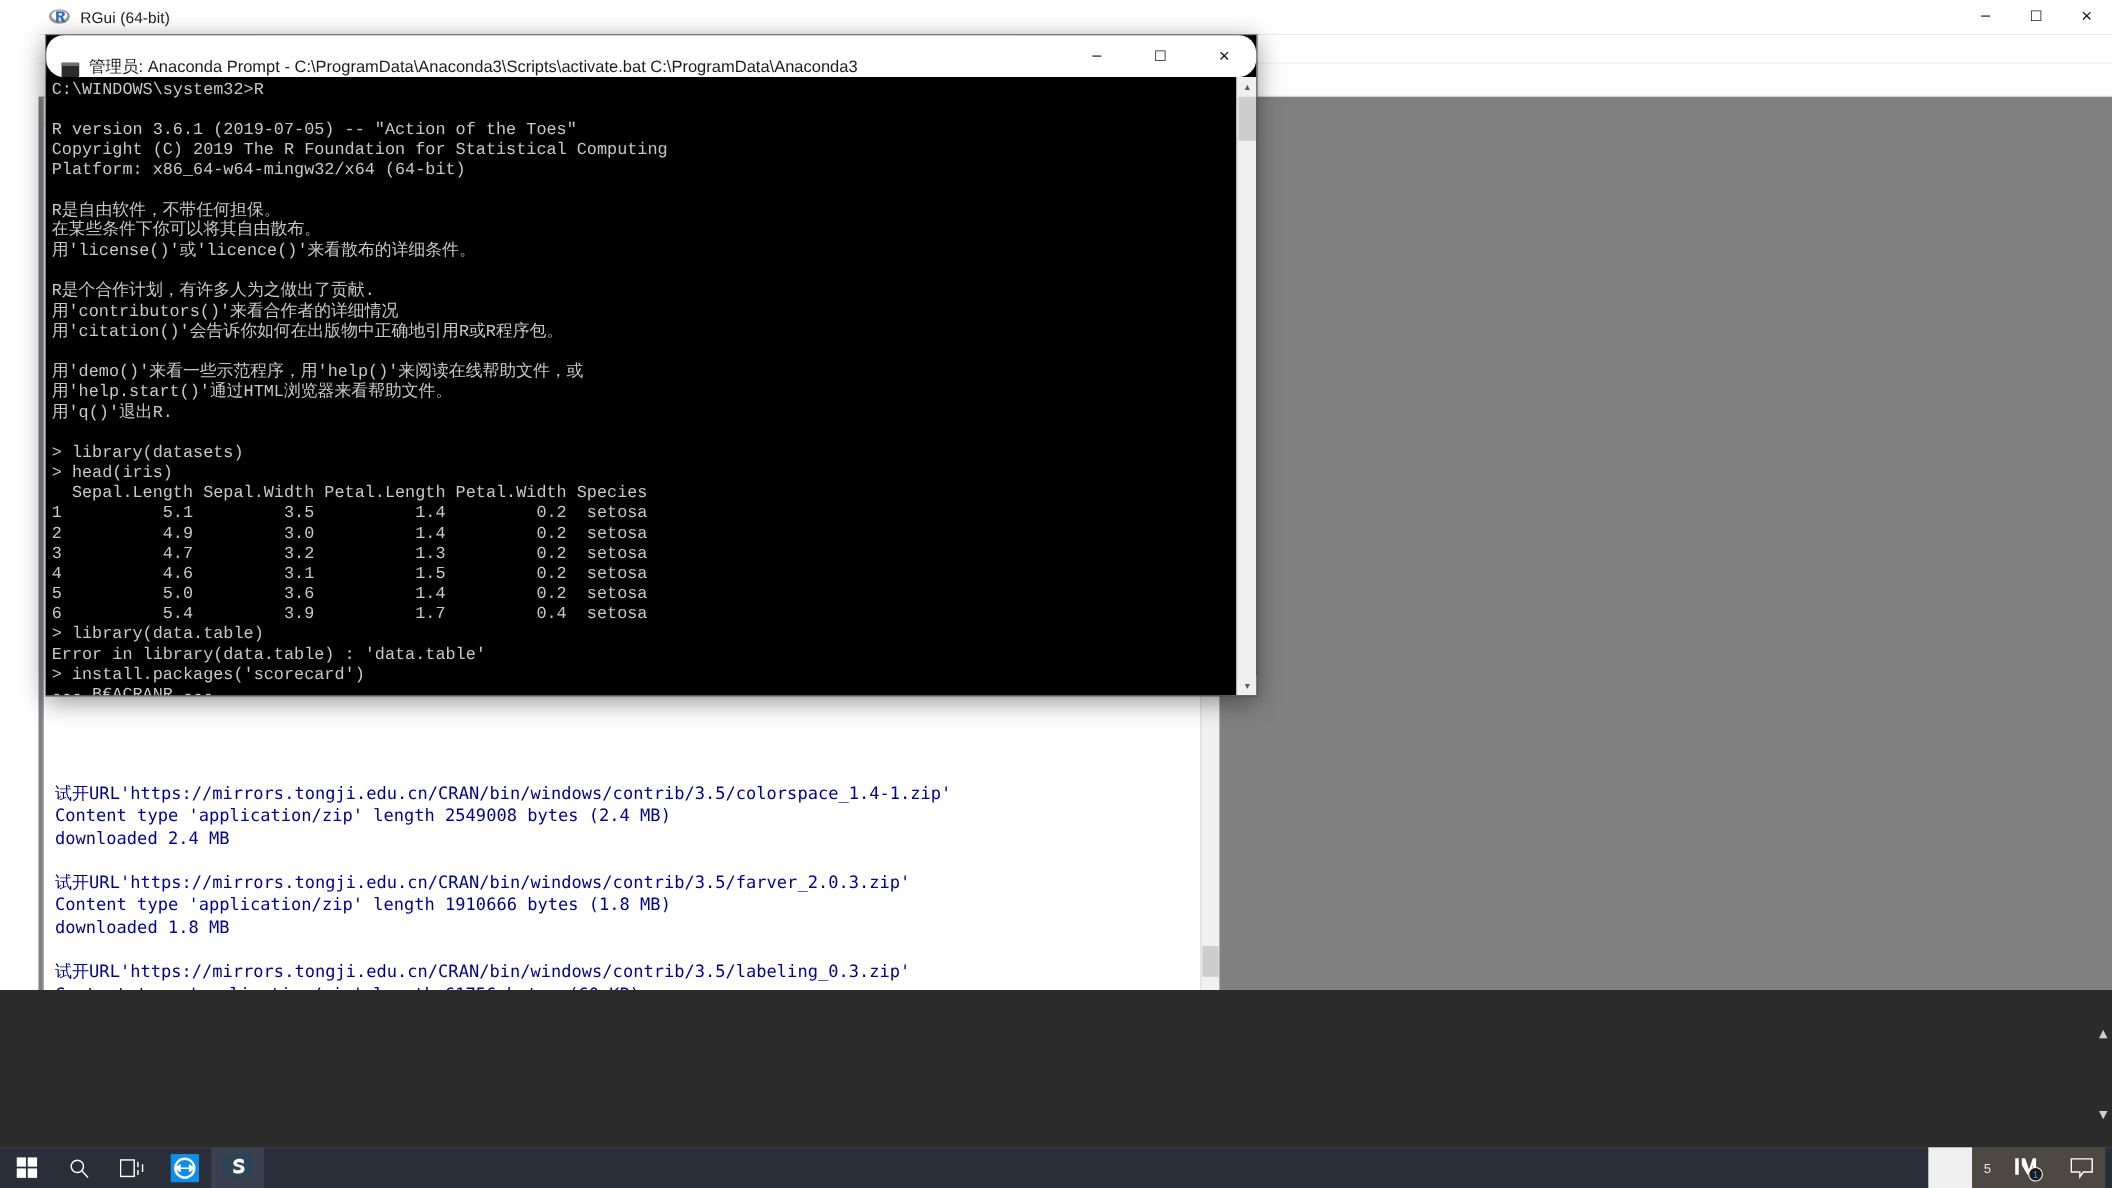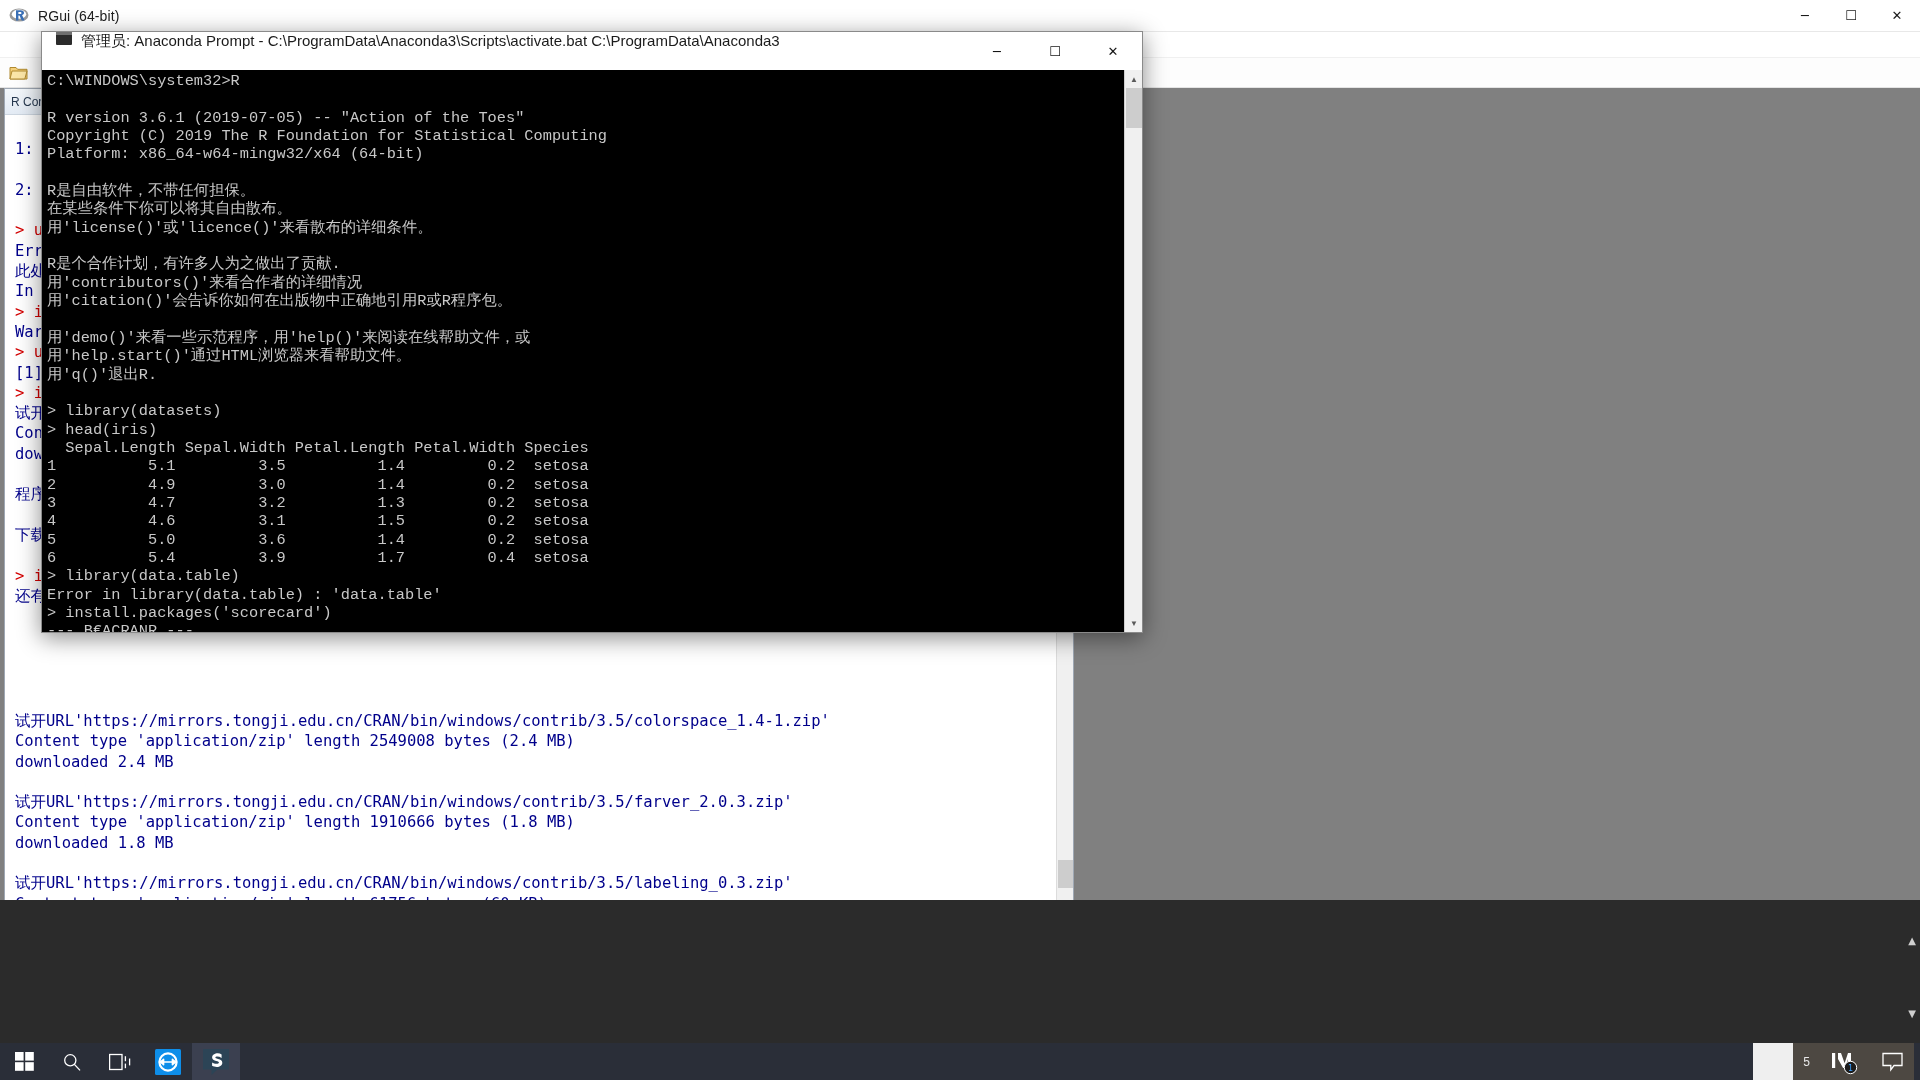--- a/index.html
+++ b/index.html
@@ -8,21 +8,21 @@
     overflow: hidden;
     font-family: "Liberation Sans", sans-serif;
     background: #2d2d2d;
   }
   #root { position: relative; width: 1920px; height: 1080px; background: #2b2b2b; }
 
   
   .rgui-window {
     position: absolute; left: 0; top: 0; width: 1920px; height: 1043px;
     background: #ffffff;
-    display: flex; flex-direction: column;
+    display: flex; flex-direction: column; padding-left: 35px;
   }
   .rgui-titlebar {
     height: 32px; background: #ffffff; display: flex; align-items: center;
     border-bottom: 1px solid #e8e8e8;
   }
   .rgui-titlebar .ricon {
     width: 22px; height: 22px; margin-left: 8px; margin-right: 8px;
     display: flex; align-items: center; justify-content: center;
   }
   .rgui-titlebar .rtitle {
@@ -111,22 +111,23 @@
 
   
   .cmd-window {
     position: absolute; left: 41px; top: 31px; width: 1102px; height: 602px;
     background: #000000;
     border: 1px solid #8a8a8a;
     box-shadow: 0 5px 22px rgba(0,0,0,0.45);
     display: flex; flex-direction: column;
   }
   .cmd-titlebar {
-    height: 38px; background: #ffffff; display: flex; align-items: flex-start;
+    height: 38px; background: #ffffff; display: flex; align-items: flex-end;
     flex: 0 0 38px;
+    border-radius: 16px;
   }
   .cmd-titlebar .cmdicon {
     width: 16px; height: 13px; margin-left: 14px; margin-right: 9px;
     background: #2b2b2b; border-radius: 1px; position: relative; flex: none;
   }
   .cmd-titlebar .cmdicon:after {
     content: ""; position: absolute; left: 0; top: 0; right: 0; height: 3px; background: #6f6f6f;
   }
   .cmd-titlebar .cmdtitle {
     font-size: 15px; color: #1b1b1b; white-space: nowrap; overflow: hidden;

